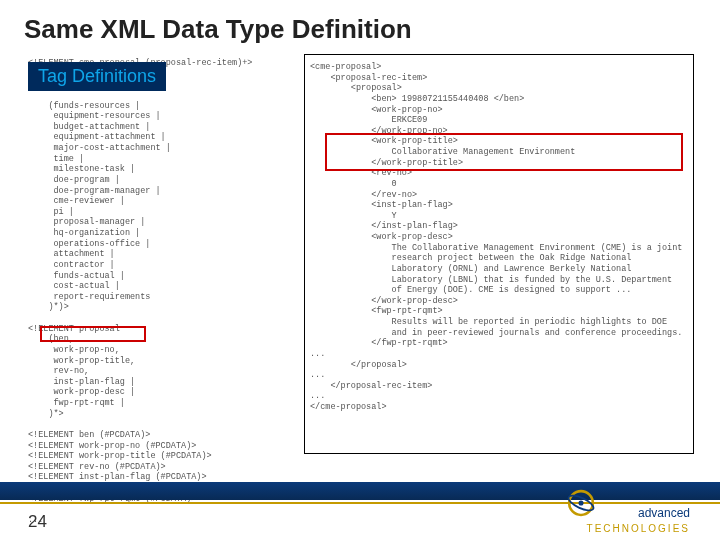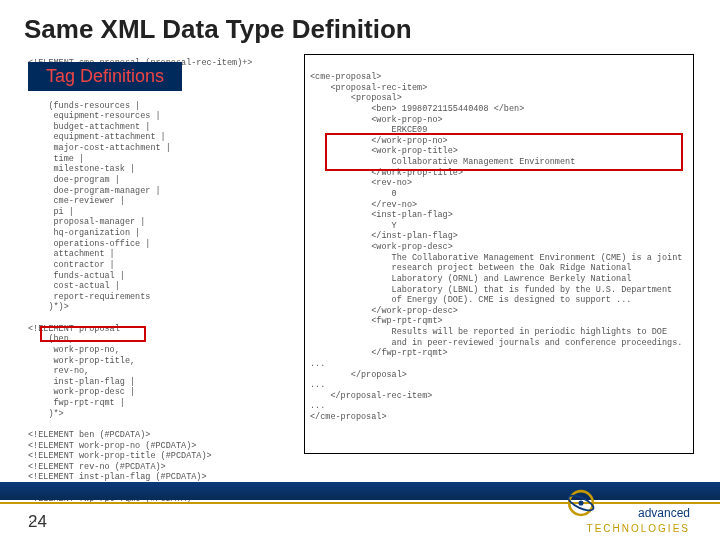--- a/index.html
+++ b/index.html
@@ -1,23 +1,23 @@
 <!DOCTYPE html>
 <html><head>
 <meta charset="utf-8">
 <style>
   html,body{margin:0;padding:0;width:720px;height:540px;background:#fff;font-family:Arial,Helvetica,sans-serif;color:#000;overflow:hidden}
   .slide{position:relative;width:708px;height:540px}
   .title{position:absolute;left:24px;top:14px;font-size:26px;font-weight:bold;color:#222}
-  .label-box{position:absolute;background:#002a5c;color:#ef4444;font-size:18px;padding:4px 18px;text-align:center}
+  .label-box{position:absolute;background:#002a5c;color:#0ea5e9;font-size:18px;padding:4px 10px;text-align:center}
   .label-left{left:28px;top:62px}
   .label-right{right:20px;top:62px;line-height:1.1}
   .code{position:absolute;font-family:"Courier New",monospace;font-size:8.5px;line-height:1.25;color:#555;white-space:pre}
   .code-left{left:28px;top:58px;width:270px}
-  .code-right{left:310px;top:72px;width:370px}
+  .code-right{left:310px;top:62px;width:370px}
   .border-box{position:absolute;border:1px solid #000}
   .hl{position:absolute;border:2px solid #c00;background:transparent}
   .foot-bar{position:absolute;left:0;bottom:40px;width:720px;height:18px;background:linear-gradient(#0b3a7a,#082a55)}
   .foot-line{position:absolute;left:0;bottom:36px;width:720px;height:2px;background:#c49a00}
   .page-num{position:absolute;left:28px;bottom:8px;font-size:17px;color:#333}
   .logo{position:absolute;right:18px;bottom:6px;width:120px;height:56px}
   .logo-txt1{position:absolute;right:0;bottom:14px;font-size:12px;color:#0b3a7a;font-weight:normal;letter-spacing:0}
   .logo-txt2{position:absolute;right:0;bottom:0;font-size:10px;color:#c49a00;letter-spacing:2px}
   .logo-mark{position:absolute;right:92px;bottom:14px;width:34px;height:34px}
 </style>

